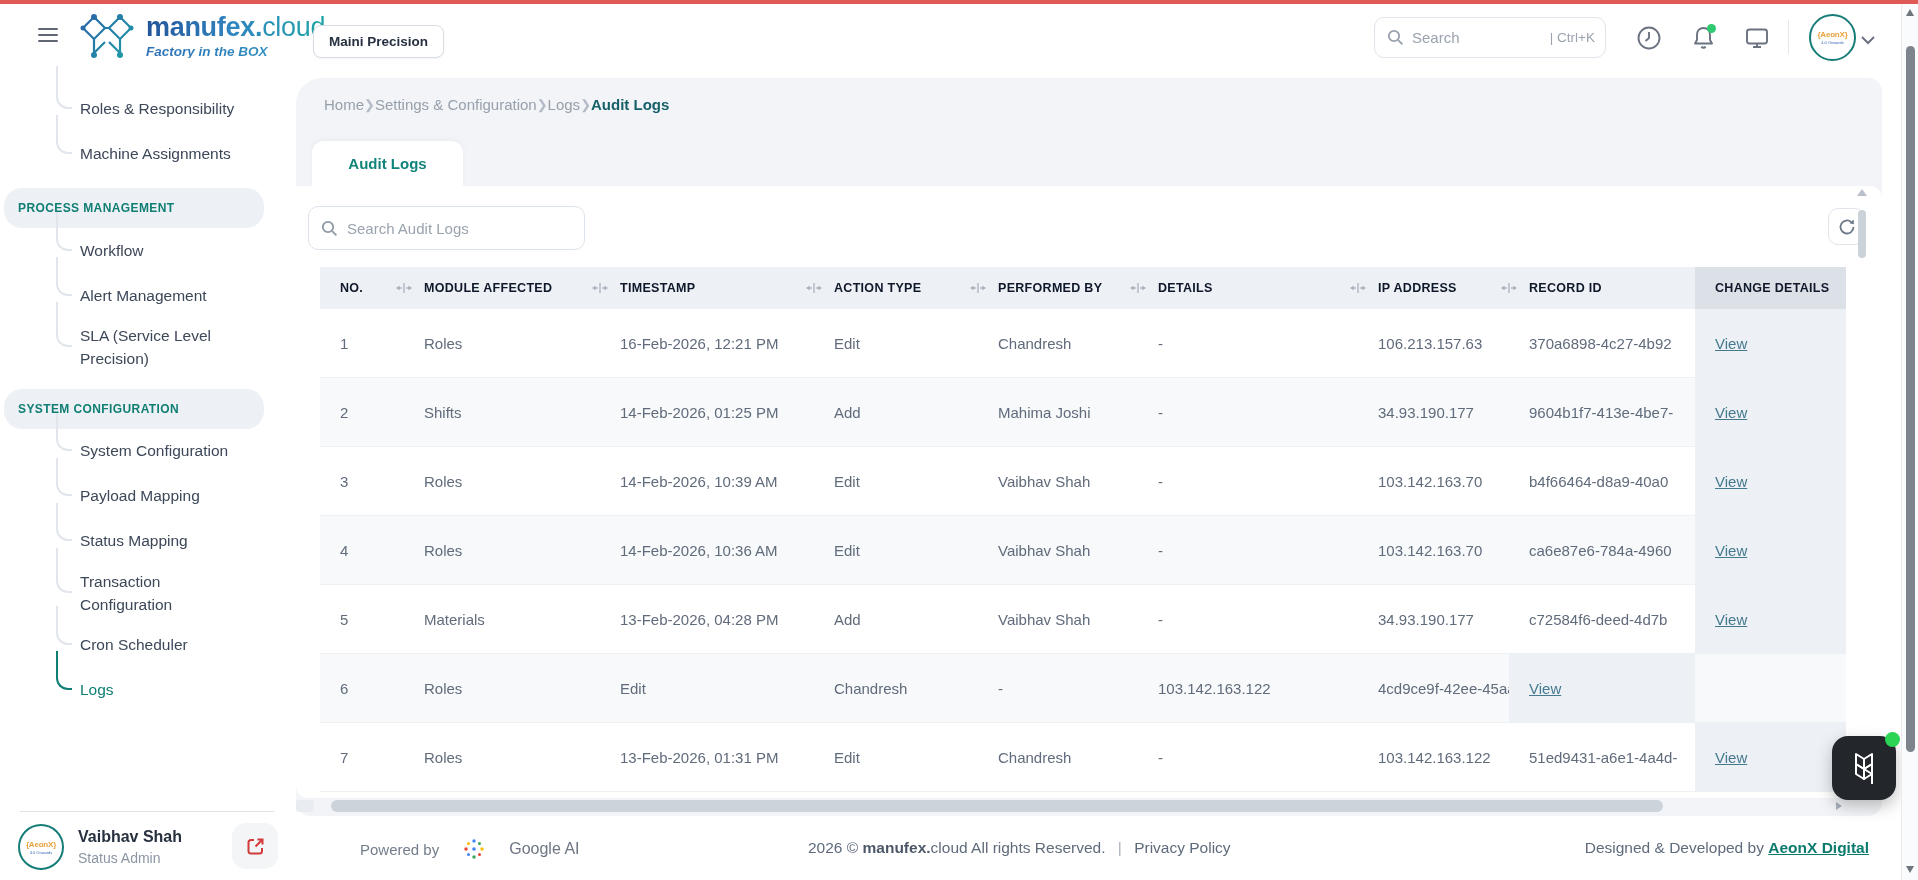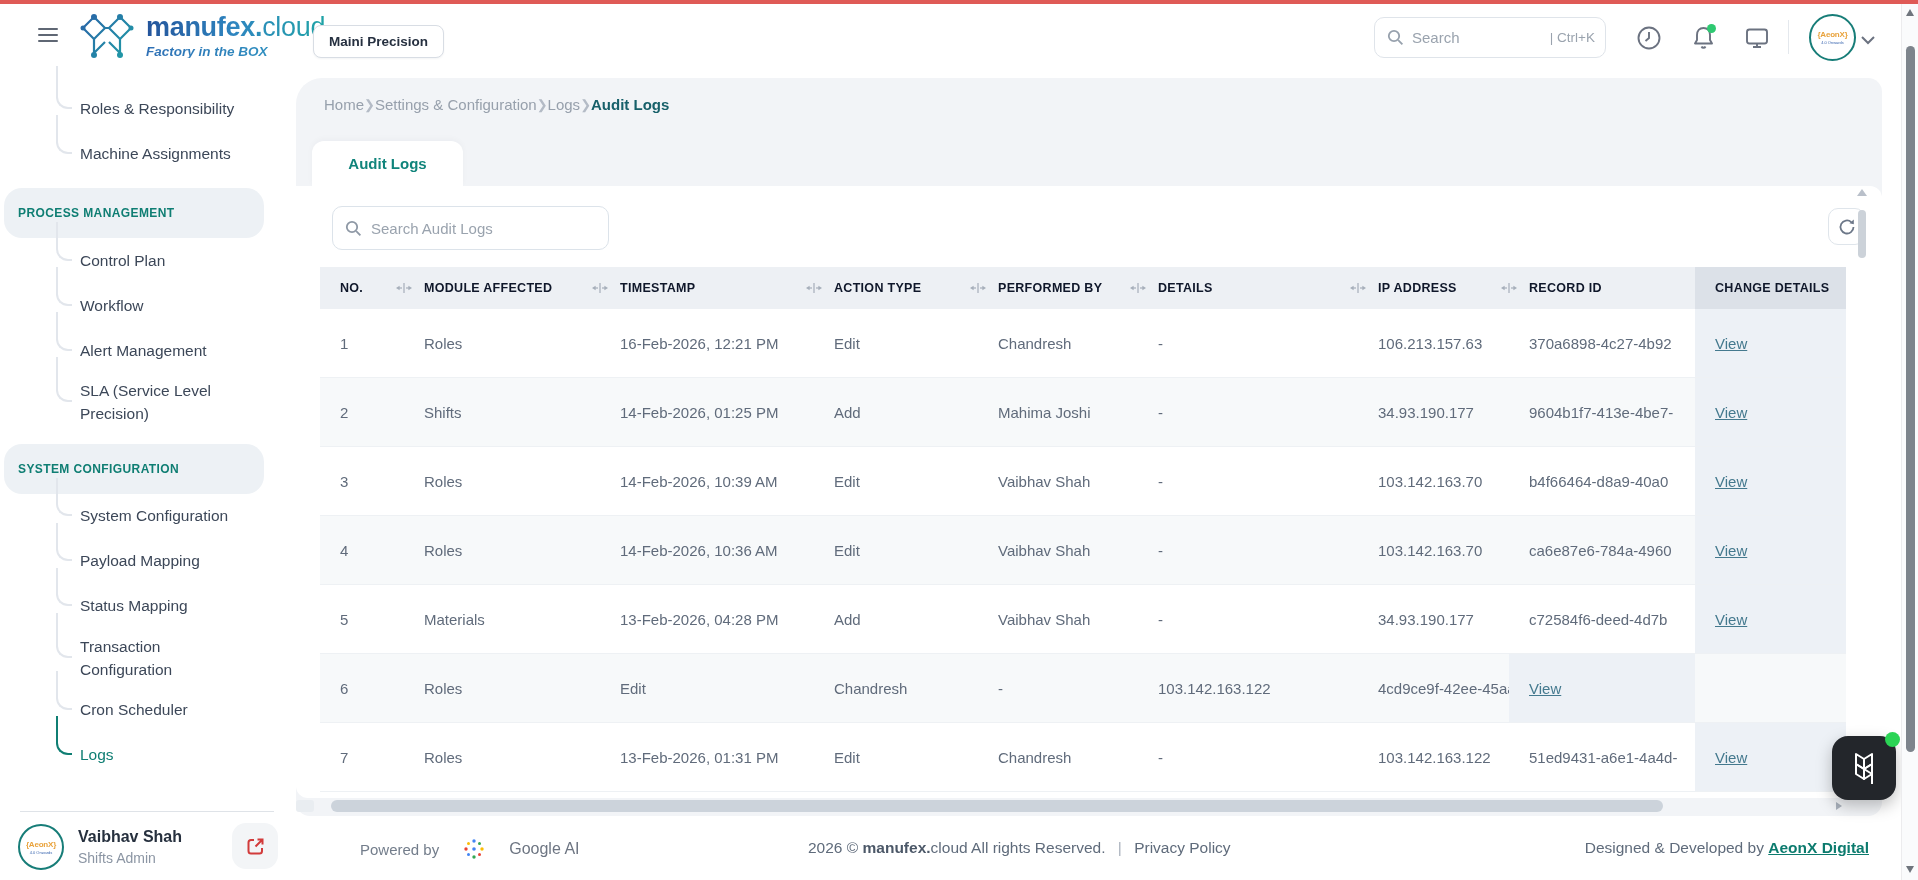--- a/index.html
+++ b/index.html
@@ -42,37 +42,37 @@
   
   .sidebar { position:absolute; left:0; top:66px; width:294px; bottom:64px; background:#fff; overflow:hidden; }
   .nav { padding-top:20px; position:relative; }
   .nav-stub { position:absolute; left:56px; top:0; width:2px; height:22px; background:#e2e6ec; }
   .nav-item { position:relative; min-height:45px; display:flex; align-items:center; padding:6px 52px 6px 80px; cursor:pointer; }
   .nav-label { font-size:15.5px; color:#3c4758; line-height:1.5; }
   .nav-item .elbow { position:absolute; left:56px; top:-16px; width:16px; height:calc(50% + 16px);
     border-left:2px solid #e2e6ec; border-bottom:2px solid #e2e6ec; border-bottom-left-radius:12px; }
   .nav-item.active .nav-label { color:#0f7e73; font-weight:500; }
   .nav-item.active .elbow { border-color:#0f7e73; }
-  .nav-section { margin:12px 4px 0 4px; position:relative; height:50px; display:flex; align-items:center;
+  .nav-section { margin:12px 4px 0 4px; position:relative; height:40px; display:flex; align-items:center;
     background:#edf1f5; border-radius:18px; padding-left:14px; margin-left:4px; margin-right:4px; width:260px; }
   .nav-section span { font-size:12px; font-weight:700; letter-spacing:.4px; color:#0f7e73; }
 
   
   .card { position:absolute; left:296px; top:78px; width:1586px; height:738px; background:#f2f4f7;
     border-radius:26px 14px 14px 14px; }
   .breadcrumb { position:absolute; left:28px; top:18px; display:flex; align-items:center; font-size:15px; color:#97a0ac; }
   .breadcrumb .bc-link { cursor:pointer; }
   .breadcrumb .bc-sep { color:#b4bbc6; font-size:13px; }
   .breadcrumb .bc-current { color:#17606a; font-weight:700; }
   .tab { position:absolute; left:16px; top:63px; width:151px; height:45px; background:#fff;
     border-radius:12px 12px 0 0; display:flex; align-items:center; justify-content:center;
     font-size:15px; font-weight:700; color:#10847b; cursor:pointer; box-shadow:0 -2px 6px rgba(20,30,50,.03); }
   .panel { position:absolute; left:0; top:108px; width:1586px; height:612px; background:#fff; border-radius:0 12px 12px 12px; }
 
-  .tbl-search { position:absolute; left:36px; top:20px; width:277px; height:44px; border:1px solid #dce3ea;
+  .tbl-search { position:absolute; left:12px; top:20px; width:277px; height:44px; border:1px solid #dce3ea;
     border-radius:10px; display:flex; align-items:center; padding:0 12px; background:#fff; }
   .tbl-search input { border:none; outline:none; flex:1; font-size:15px; color:#3c4656; margin-left:9px; min-width:0;
     font-family:"Liberation Sans",sans-serif; }
   .tbl-search input::placeholder { color:#9aa3ae; }
   .refresh-btn { position:absolute; right:17px; top:22px; width:37px; height:37px; border:1px solid #dfe5eb; border-radius:10px;
     background:#fff; display:flex; align-items:center; justify-content:center; cursor:pointer; }
 
   
   .tgrid { display:grid; grid-template-columns:84px 196px 214px 164px 160px 220px 151px 186px 151px; }
   .thead { position:absolute; left:24px; top:81px; width:1526px; height:42px; background:#edf0f4; }
@@ -220,24 +220,20 @@
   </div>
       <div class="nav-item">
     <span class="elbow"></span>
     <span class="nav-label">Machine Assignments</span>
   </div>
       <div class="nav-section">
     <span>PROCESS MANAGEMENT</span>
   </div>
       <div class="nav-item">
     <span class="elbow"></span>
-    <span class="nav-label">Control Plan</span>
-  </div>
-      <div class="nav-item">
-    <span class="elbow"></span>
     <span class="nav-label">Workflow</span>
   </div>
       <div class="nav-item">
     <span class="elbow"></span>
     <span class="nav-label">Alert Management</span>
   </div>
       <div class="nav-item">
     <span class="elbow"></span>
     <span class="nav-label">SLA (Service Level Precision)</span>
   </div>
@@ -485,21 +481,21 @@
   </div>
 </div>
 
 <div class="footer">
   <div class="sb-divider"></div>
   <div class="f-avatar">
     <span class="avatar-aeonx">{AeonX}</span>
     <span class="avatar-sub">4.0 Onwards</span>
   </div>
   <div class="f-name">Vaibhav Shah</div>
-  <div class="f-role">Shifts Admin</div>
+  <div class="f-role">Status Admin</div>
   <div class="logout-btn">
     <svg width="21" height="21" viewBox="0 0 21 21" fill="none" stroke="#d23b3b" stroke-width="2">
       <path d="M9 4 H6 a2.5 2.5 0 0 0 -2.5 2.5 V15 a2.5 2.5 0 0 0 2.5 2.5 H14.5 A2.5 2.5 0 0 0 17 15 V12"></path>
       <path d="M12.5 3.5 H17.5 V8.5 M17.5 3.5 L10.5 10.5"></path>
     </svg>
   </div>
 
   <div class="powered">
     <span>Powered by</span>
     <svg width="22" height="22" viewBox="0 0 22 22">

